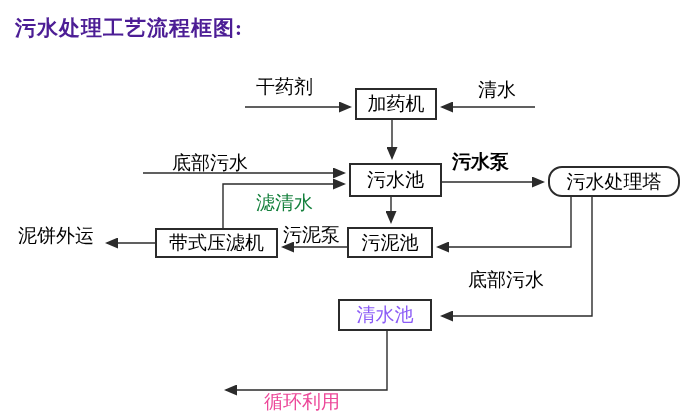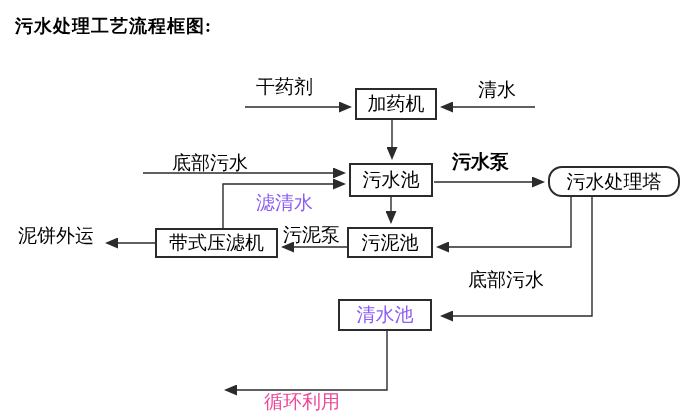--- a/index.html
+++ b/index.html
@@ -14,23 +14,23 @@
   #canvas {
     position: relative;
     width: 700px;
     height: 420px;
     background: #ffffff;
   }
   #page-title {
     position: absolute;
     left: 15px;
     top: 14px;
-    font-size: 18px;
+    font-size: 21px;
     font-weight: bold;
-    color: #000000;
+    color: #4c1d95;
     letter-spacing: 1px;
     white-space: nowrap;
   }
   .node {
     position: absolute;
     box-sizing: border-box;
     border: 2px solid #3b82f6;
     background: #ffffff;
     display: flex;
     align-items: center;
@@ -78,30 +78,30 @@
       <polyline points="391,197 391,222" fill="none" stroke="#2b2b2b" stroke-width="1.4" marker-end="url(#arrowhead)"></polyline>
       <polyline points="571,197 571,247 438,247" fill="none" stroke="#2b2b2b" stroke-width="1.4" marker-end="url(#arrowhead)"></polyline>
       <polyline points="347,247 283,247" fill="none" stroke="#2b2b2b" stroke-width="1.4" marker-end="url(#arrowhead)"></polyline>
       <polyline points="155,243 107,243" fill="none" stroke="#2b2b2b" stroke-width="1.4" marker-end="url(#arrowhead)"></polyline>
       <polyline points="592,197 592,316 442,316" fill="none" stroke="#2b2b2b" stroke-width="1.4" marker-end="url(#arrowhead)"></polyline>
       <polyline points="387,331 387,390 226,390" fill="none" stroke="#2b2b2b" stroke-width="1.4" marker-end="url(#arrowhead)"></polyline>
     </svg>
 
   <div id="nodes-layer">
       <div class="node" style="left: 355px; top: 88px; width: 82px; height: 32px; border-color: rgb(43, 43, 43); color: rgb(0, 0, 0);">加药机</div>
-      <div class="node" style="left: 349px; top: 163px; width: 84px; height: 34px; border-color: rgb(43, 43, 43); color: rgb(0, 0, 0);">污水池</div>
+      <div class="node" style="left: 349px; top: 163px; width: 93px; height: 34px; border-color: rgb(43, 43, 43); color: rgb(0, 0, 0);">污水池</div>
       <div class="node" style="left: 548px; top: 166px; width: 132px; height: 31px; border-color: rgb(43, 43, 43); color: rgb(0, 0, 0); border-radius: 14px;">污水处理塔</div>
       <div class="node" style="left: 347px; top: 227px; width: 86px; height: 31px; border-color: rgb(43, 43, 43); color: rgb(0, 0, 0);">污泥池</div>
       <div class="node" style="left: 155px; top: 228px; width: 123px; height: 30px; border-color: rgb(43, 43, 43); color: rgb(0, 0, 0);">带式压滤机</div>
       <div class="node" style="left: 338px; top: 299px; width: 94px; height: 32px; border-color: rgb(43, 43, 43); color: #8b5cf6;">清水池</div>
     </div>
   <div id="labels-layer">
       <div class="flow-label" style="left: 256px; top: 77px; color: rgb(0, 0, 0);">干药剂</div>
       <div class="flow-label" style="left: 478px; top: 80px; color: rgb(0, 0, 0);">清水</div>
       <div class="flow-label" style="left: 172px; top: 153px; color: rgb(0, 0, 0);">底部污水</div>
       <div class="flow-label" style="left: 452px; top: 152px; color: rgb(0, 0, 0); font-weight: bold;">污水泵</div>
-      <div class="flow-label" style="left: 256px; top: 193px; color: #8b5cf6;">滤清水</div>
+      <div class="flow-label" style="left: 256px; top: 193px; color: #15803d;">滤清水</div>
       <div class="flow-label" style="left: 468px; top: 225px; color: rgb(0, 0, 0); margin-top: 45px;">底部污水</div>
       <div class="flow-label" style="left: 283px; top: 225px; color: rgb(0, 0, 0);">污泥泵</div>
       <div class="flow-label" style="left: 18px; top: 226px; color: rgb(0, 0, 0);">泥饼外运</div>
       <div class="flow-label" style="left: 264px; top: 365px; color: #ec4899; margin-top: 27px;">循环利用</div>
     </div>
 </div>
 
 </body></html>

